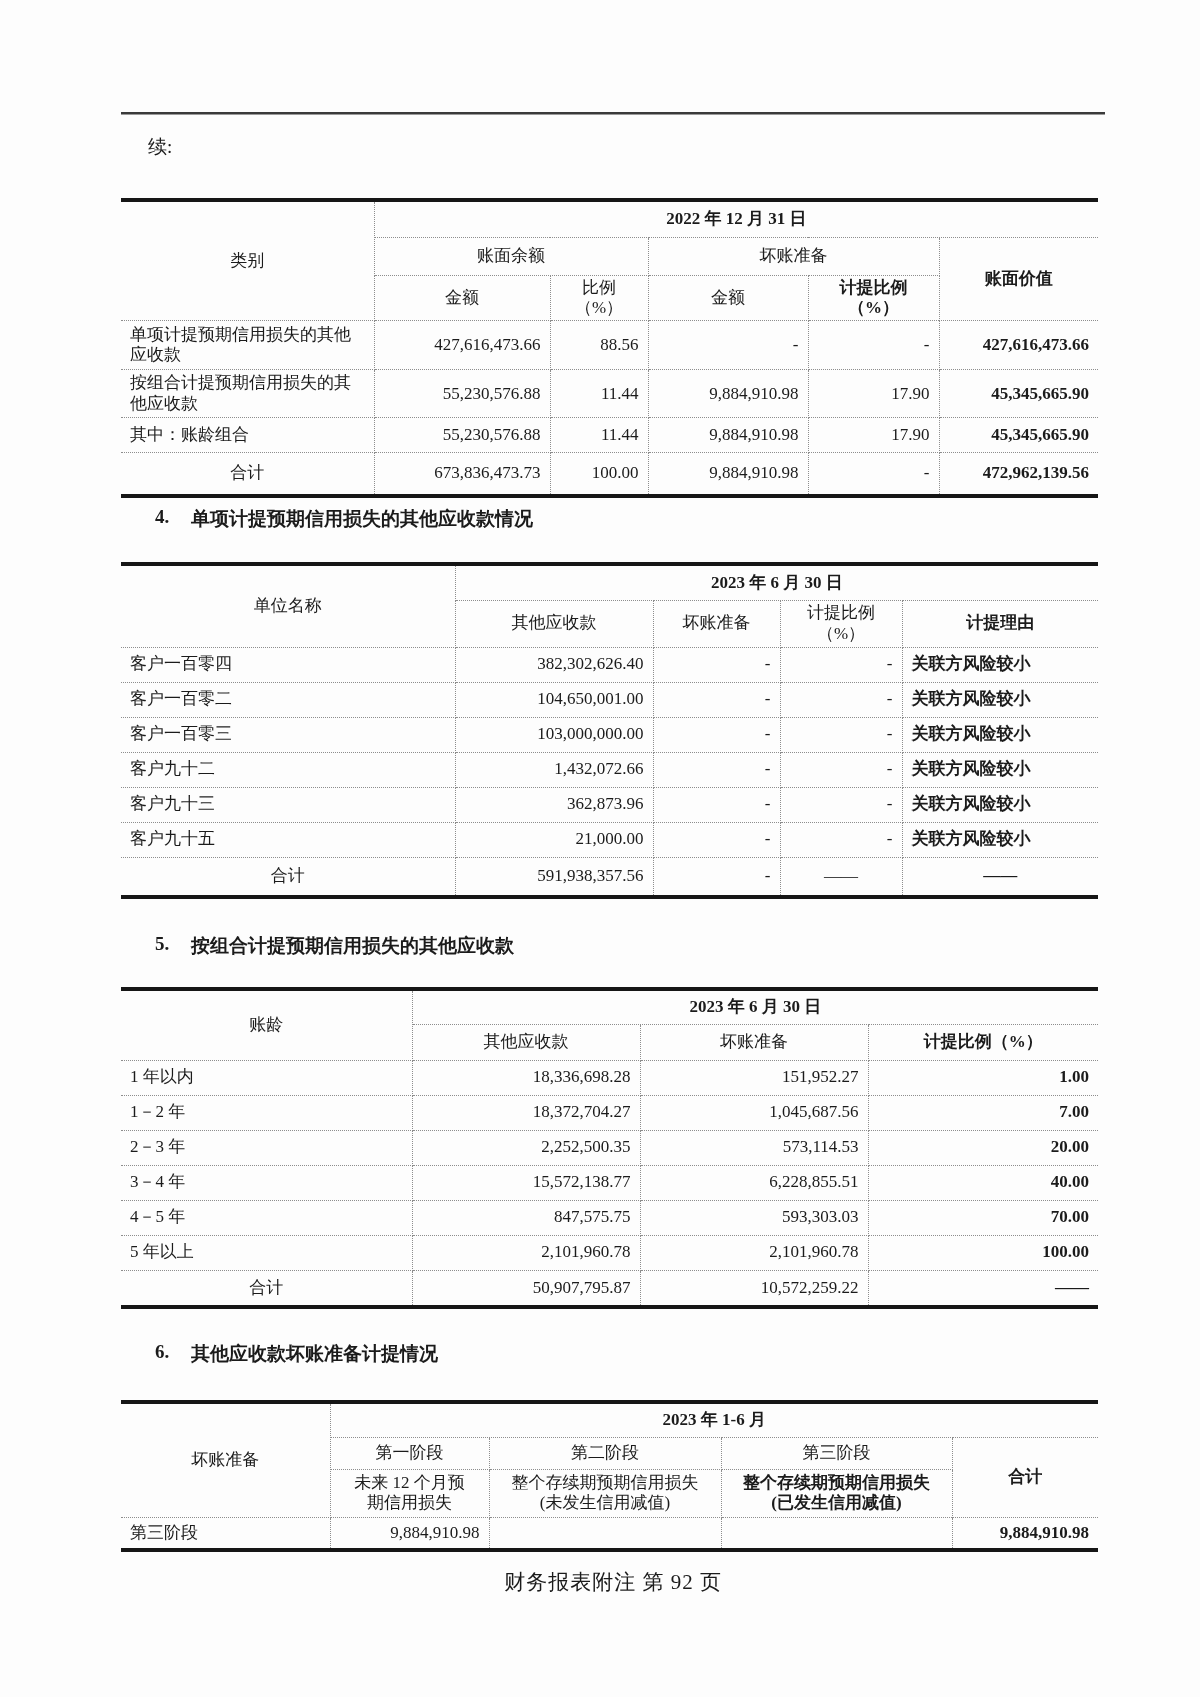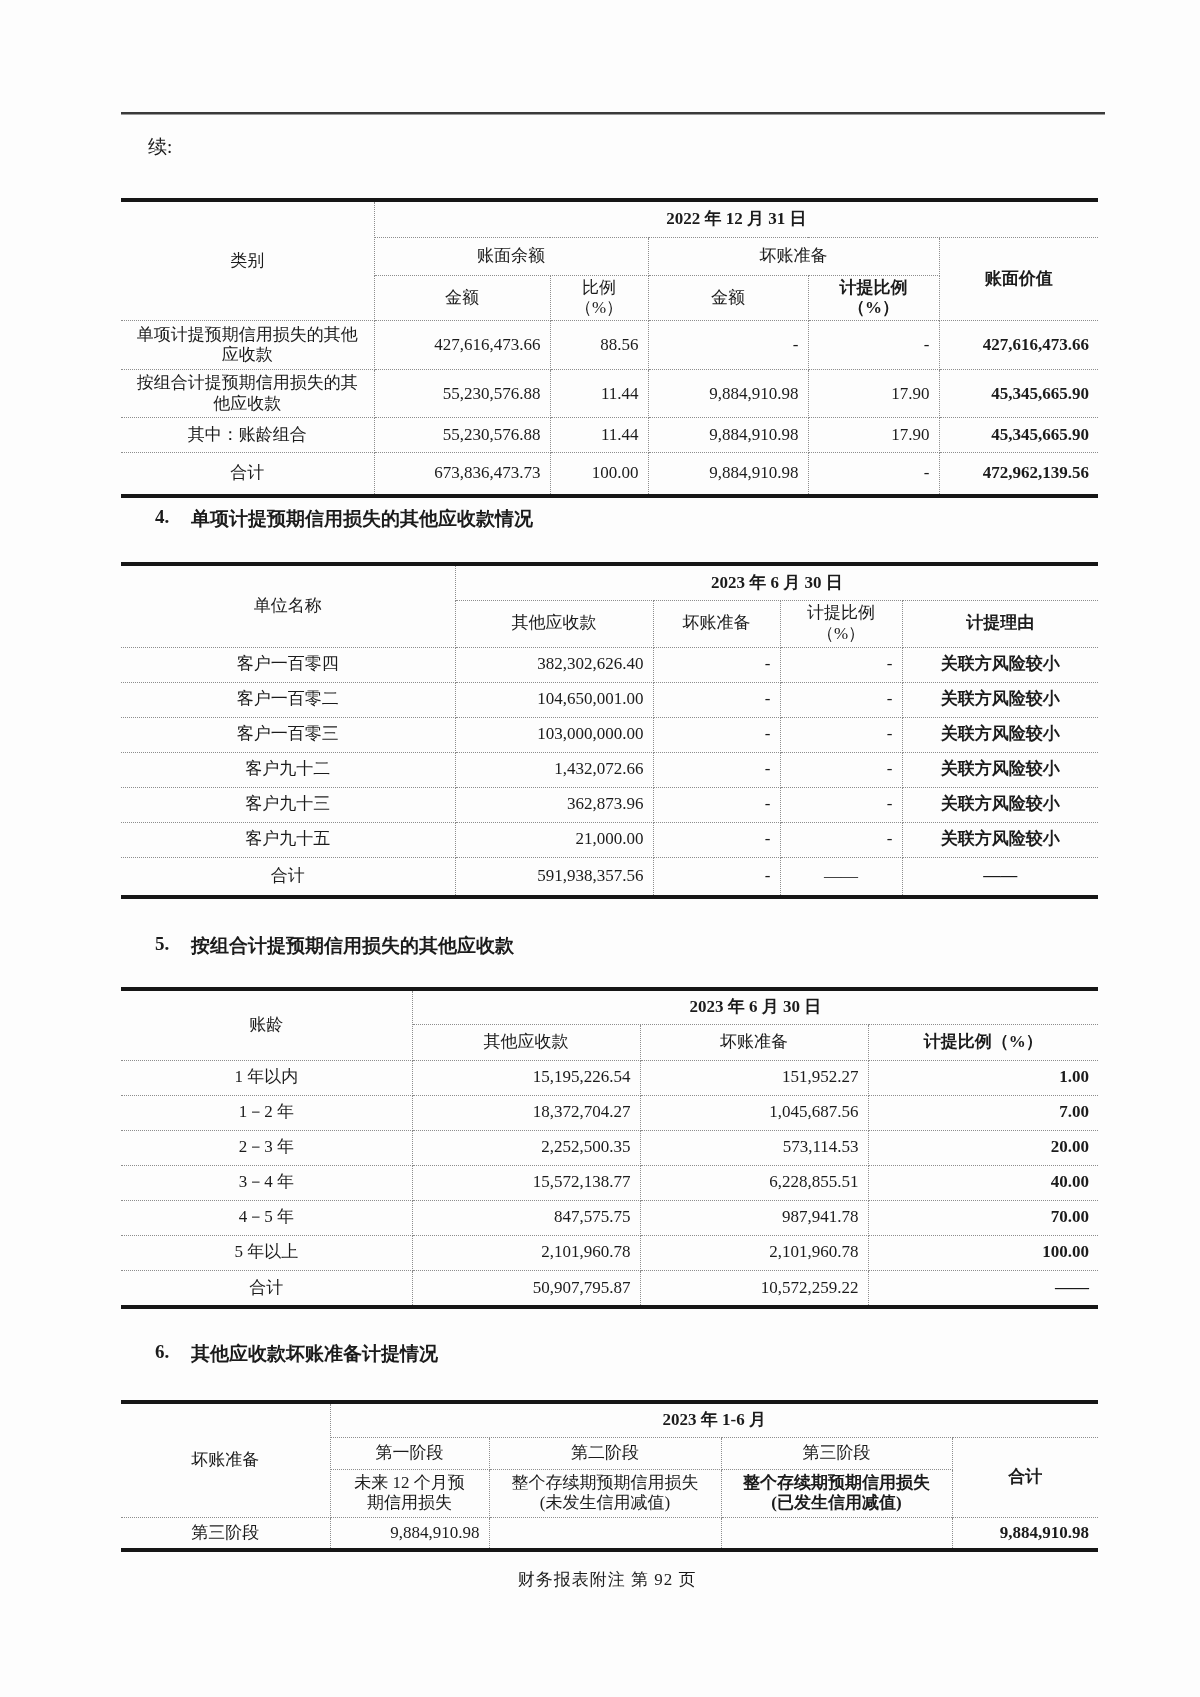--- a/index.html
+++ b/index.html
@@ -14,22 +14,22 @@
   .tbl{position:absolute;left:121px;width:977px;border-collapse:collapse;table-layout:fixed;
        border-top:4px solid #161616;border-bottom:4px solid #161616;}
   .tbl td{
     border:1px dotted #8d8d8d;font-size:17px;line-height:1.2;vertical-align:middle;
     padding:2px 9px;white-space:pre-line;overflow:hidden;
   }
   .tbl td:first-child{border-left:none;}
   .tbl td:last-child{border-right:none;font-weight:bold;}
   .c{text-align:center;}
   .r{text-align:right;}
-  .l{text-align:center;}
-  .footer{position:absolute;left:115px;top:1568px;width:984px;text-align:center;font-size:17px;letter-spacing:1px;}
+  .l{text-align:left;}
+  .footer{position:absolute;left:121px;top:1568px;width:984px;text-align:center;font-size:21px;letter-spacing:1px;}
   #t1{top:198px;} #t2{top:562px;} #t3{top:987px;} #t4{top:1400px;}
   #h4{top:506px;} #h5{top:933px;} #h6{top:1341px;}
 </style>
 </head>
 <body>
 
 <div class="sheet">
 
   <div class="rule-top"></div>
 
@@ -191,21 +191,21 @@
       <td class="c" rowspan="2">账龄</td>
       <td class="c" colspan="3">2023 年 6 月 30 日</td>
     </tr>
     <tr style="height:36px">
       <td class="c">其他应收款</td>
       <td class="c">坏账准备</td>
       <td class="c">计提比例（%）</td>
     </tr>
     <tr style="height:35px">
       <td class="l">1 年以内</td>
-      <td class="r">15,195,226.54</td>
+      <td class="r">18,336,698.28</td>
       <td class="r">151,952.27</td>
       <td class="r">1.00</td>
     </tr>
     <tr style="height:35px">
       <td class="l">1－2 年</td>
       <td class="r">18,372,704.27</td>
       <td class="r">1,045,687.56</td>
       <td class="r">7.00</td>
     </tr>
     <tr style="height:35px">
@@ -216,21 +216,21 @@
     </tr>
     <tr style="height:35px">
       <td class="l">3－4 年</td>
       <td class="r">15,572,138.77</td>
       <td class="r">6,228,855.51</td>
       <td class="r">40.00</td>
     </tr>
     <tr style="height:35px">
       <td class="l">4－5 年</td>
       <td class="r">847,575.75</td>
-      <td class="r">987,941.78</td>
+      <td class="r">593,303.03</td>
       <td class="r">70.00</td>
     </tr>
     <tr style="height:35px">
       <td class="l">5 年以上</td>
       <td class="r">2,101,960.78</td>
       <td class="r">2,101,960.78</td>
       <td class="r">100.00</td>
     </tr>
     <tr style="height:37px">
       <td class="c">合计</td>

